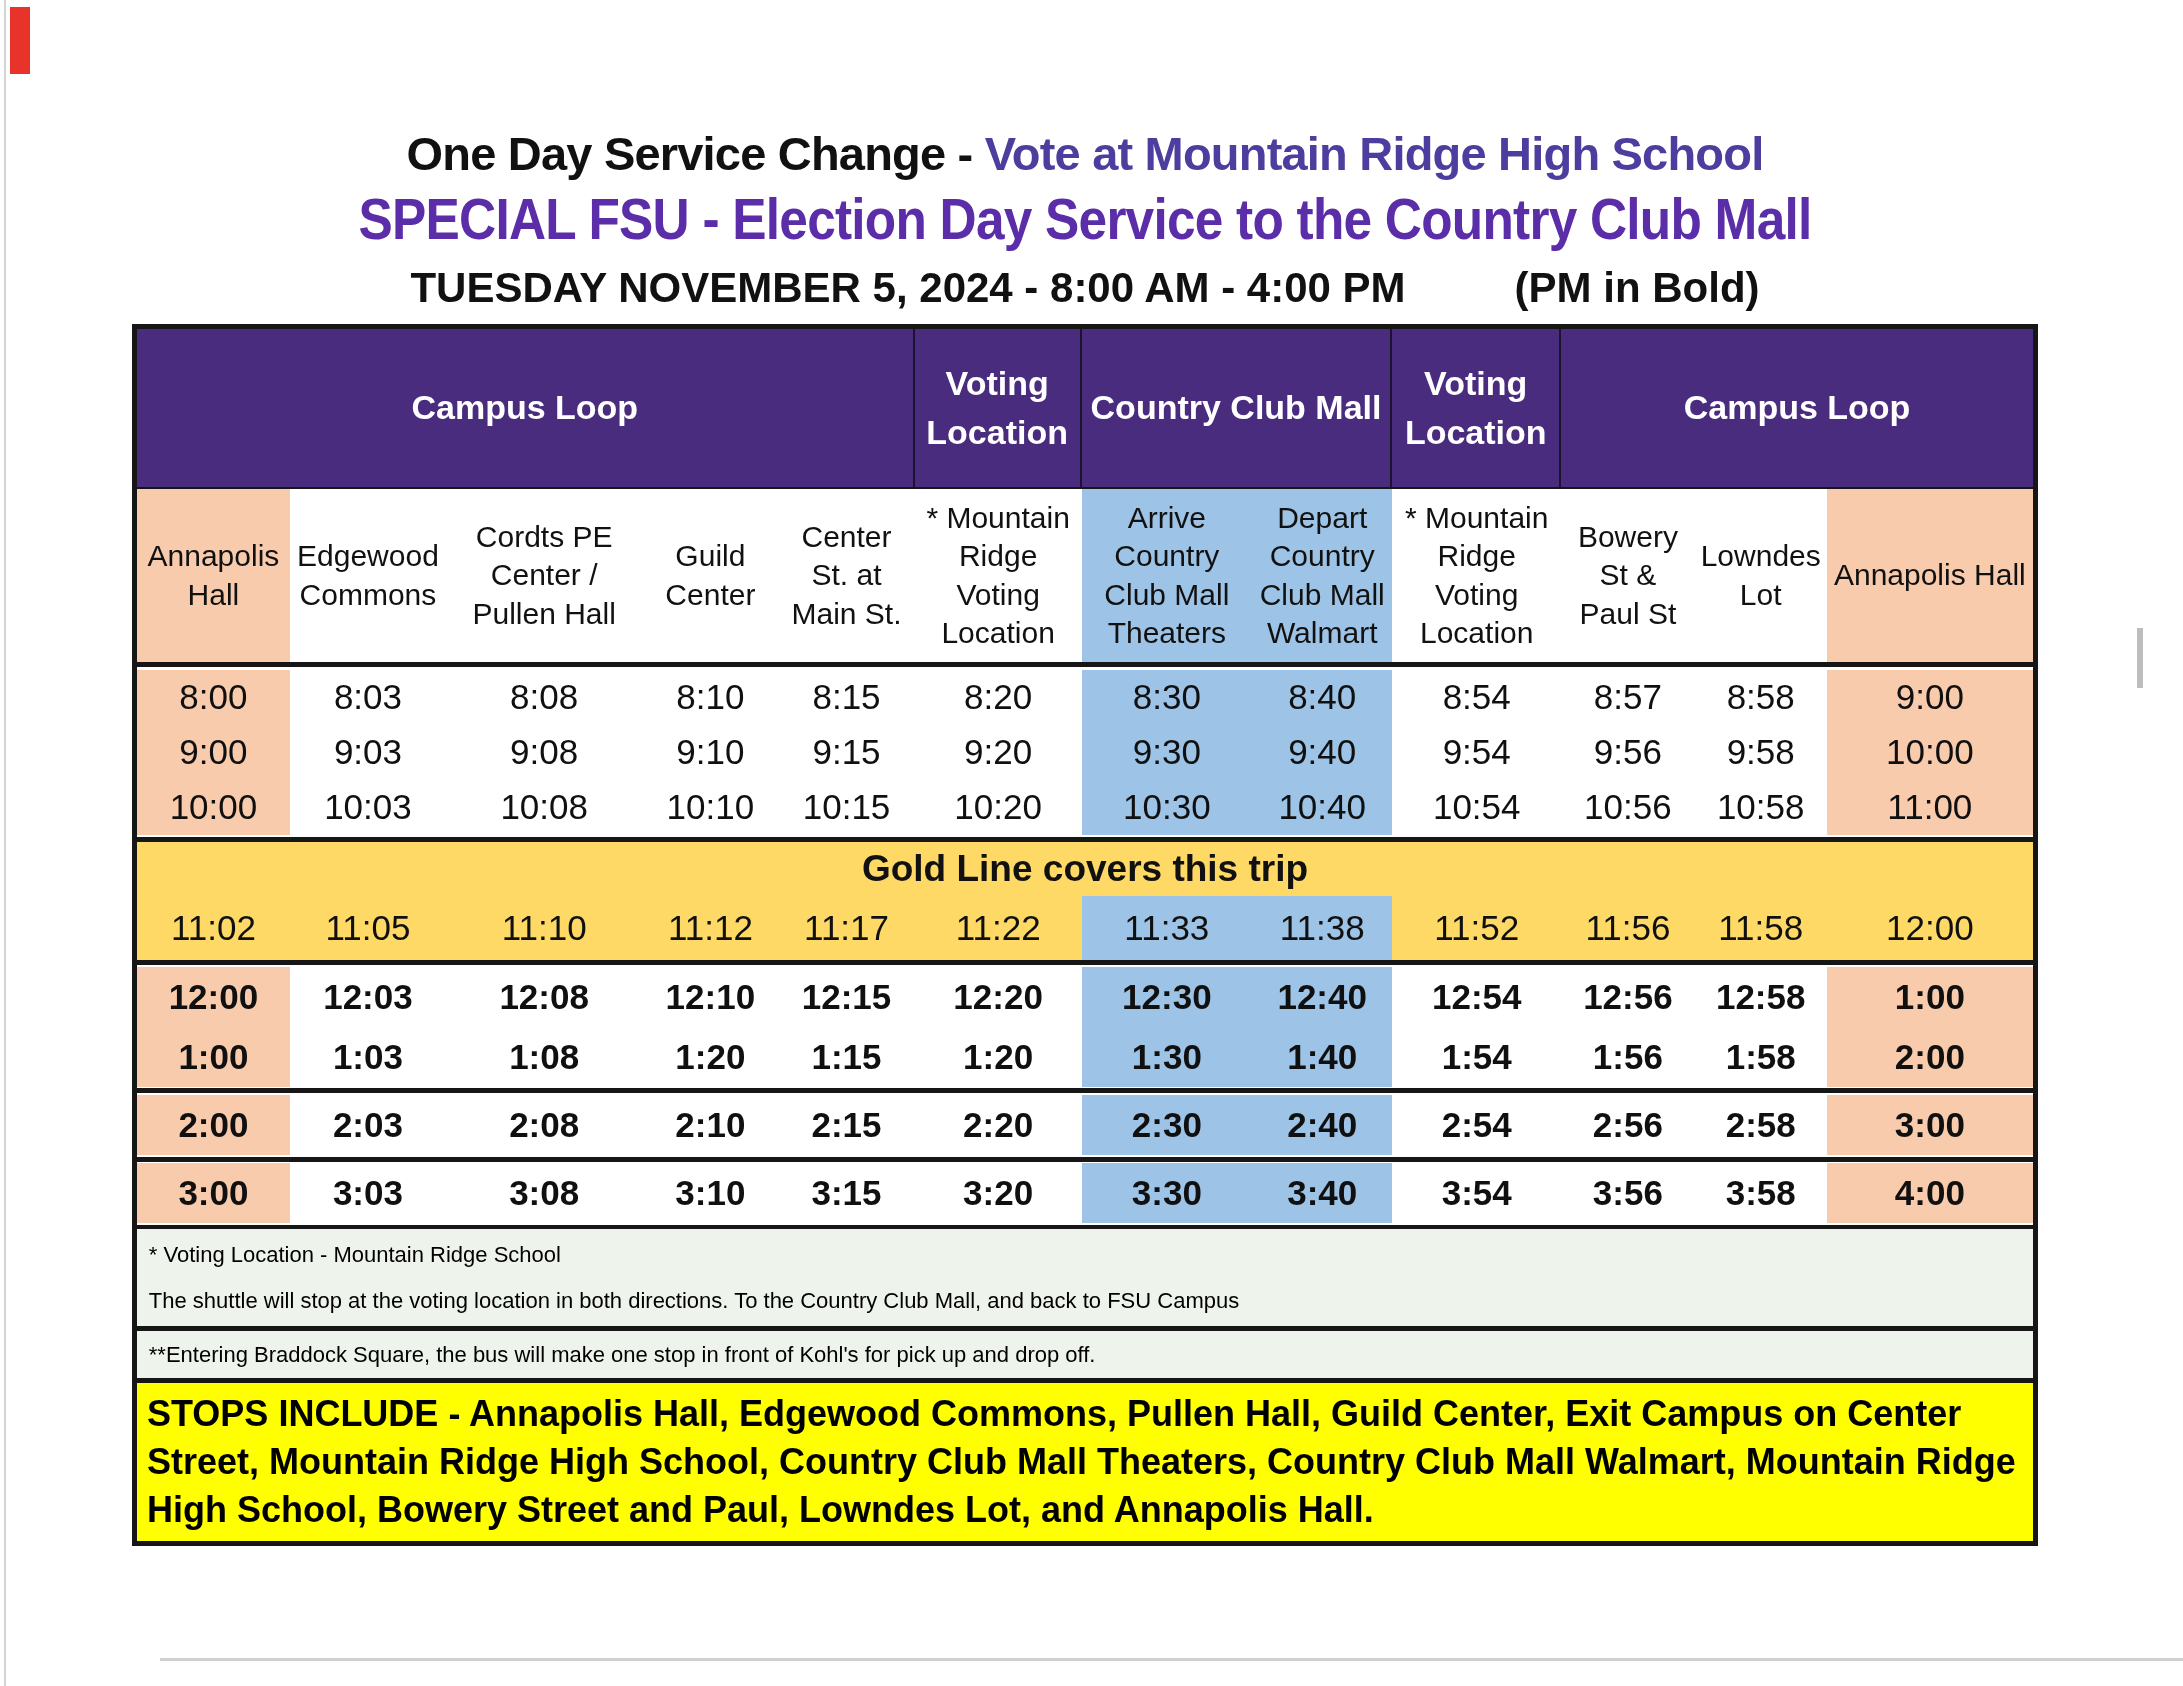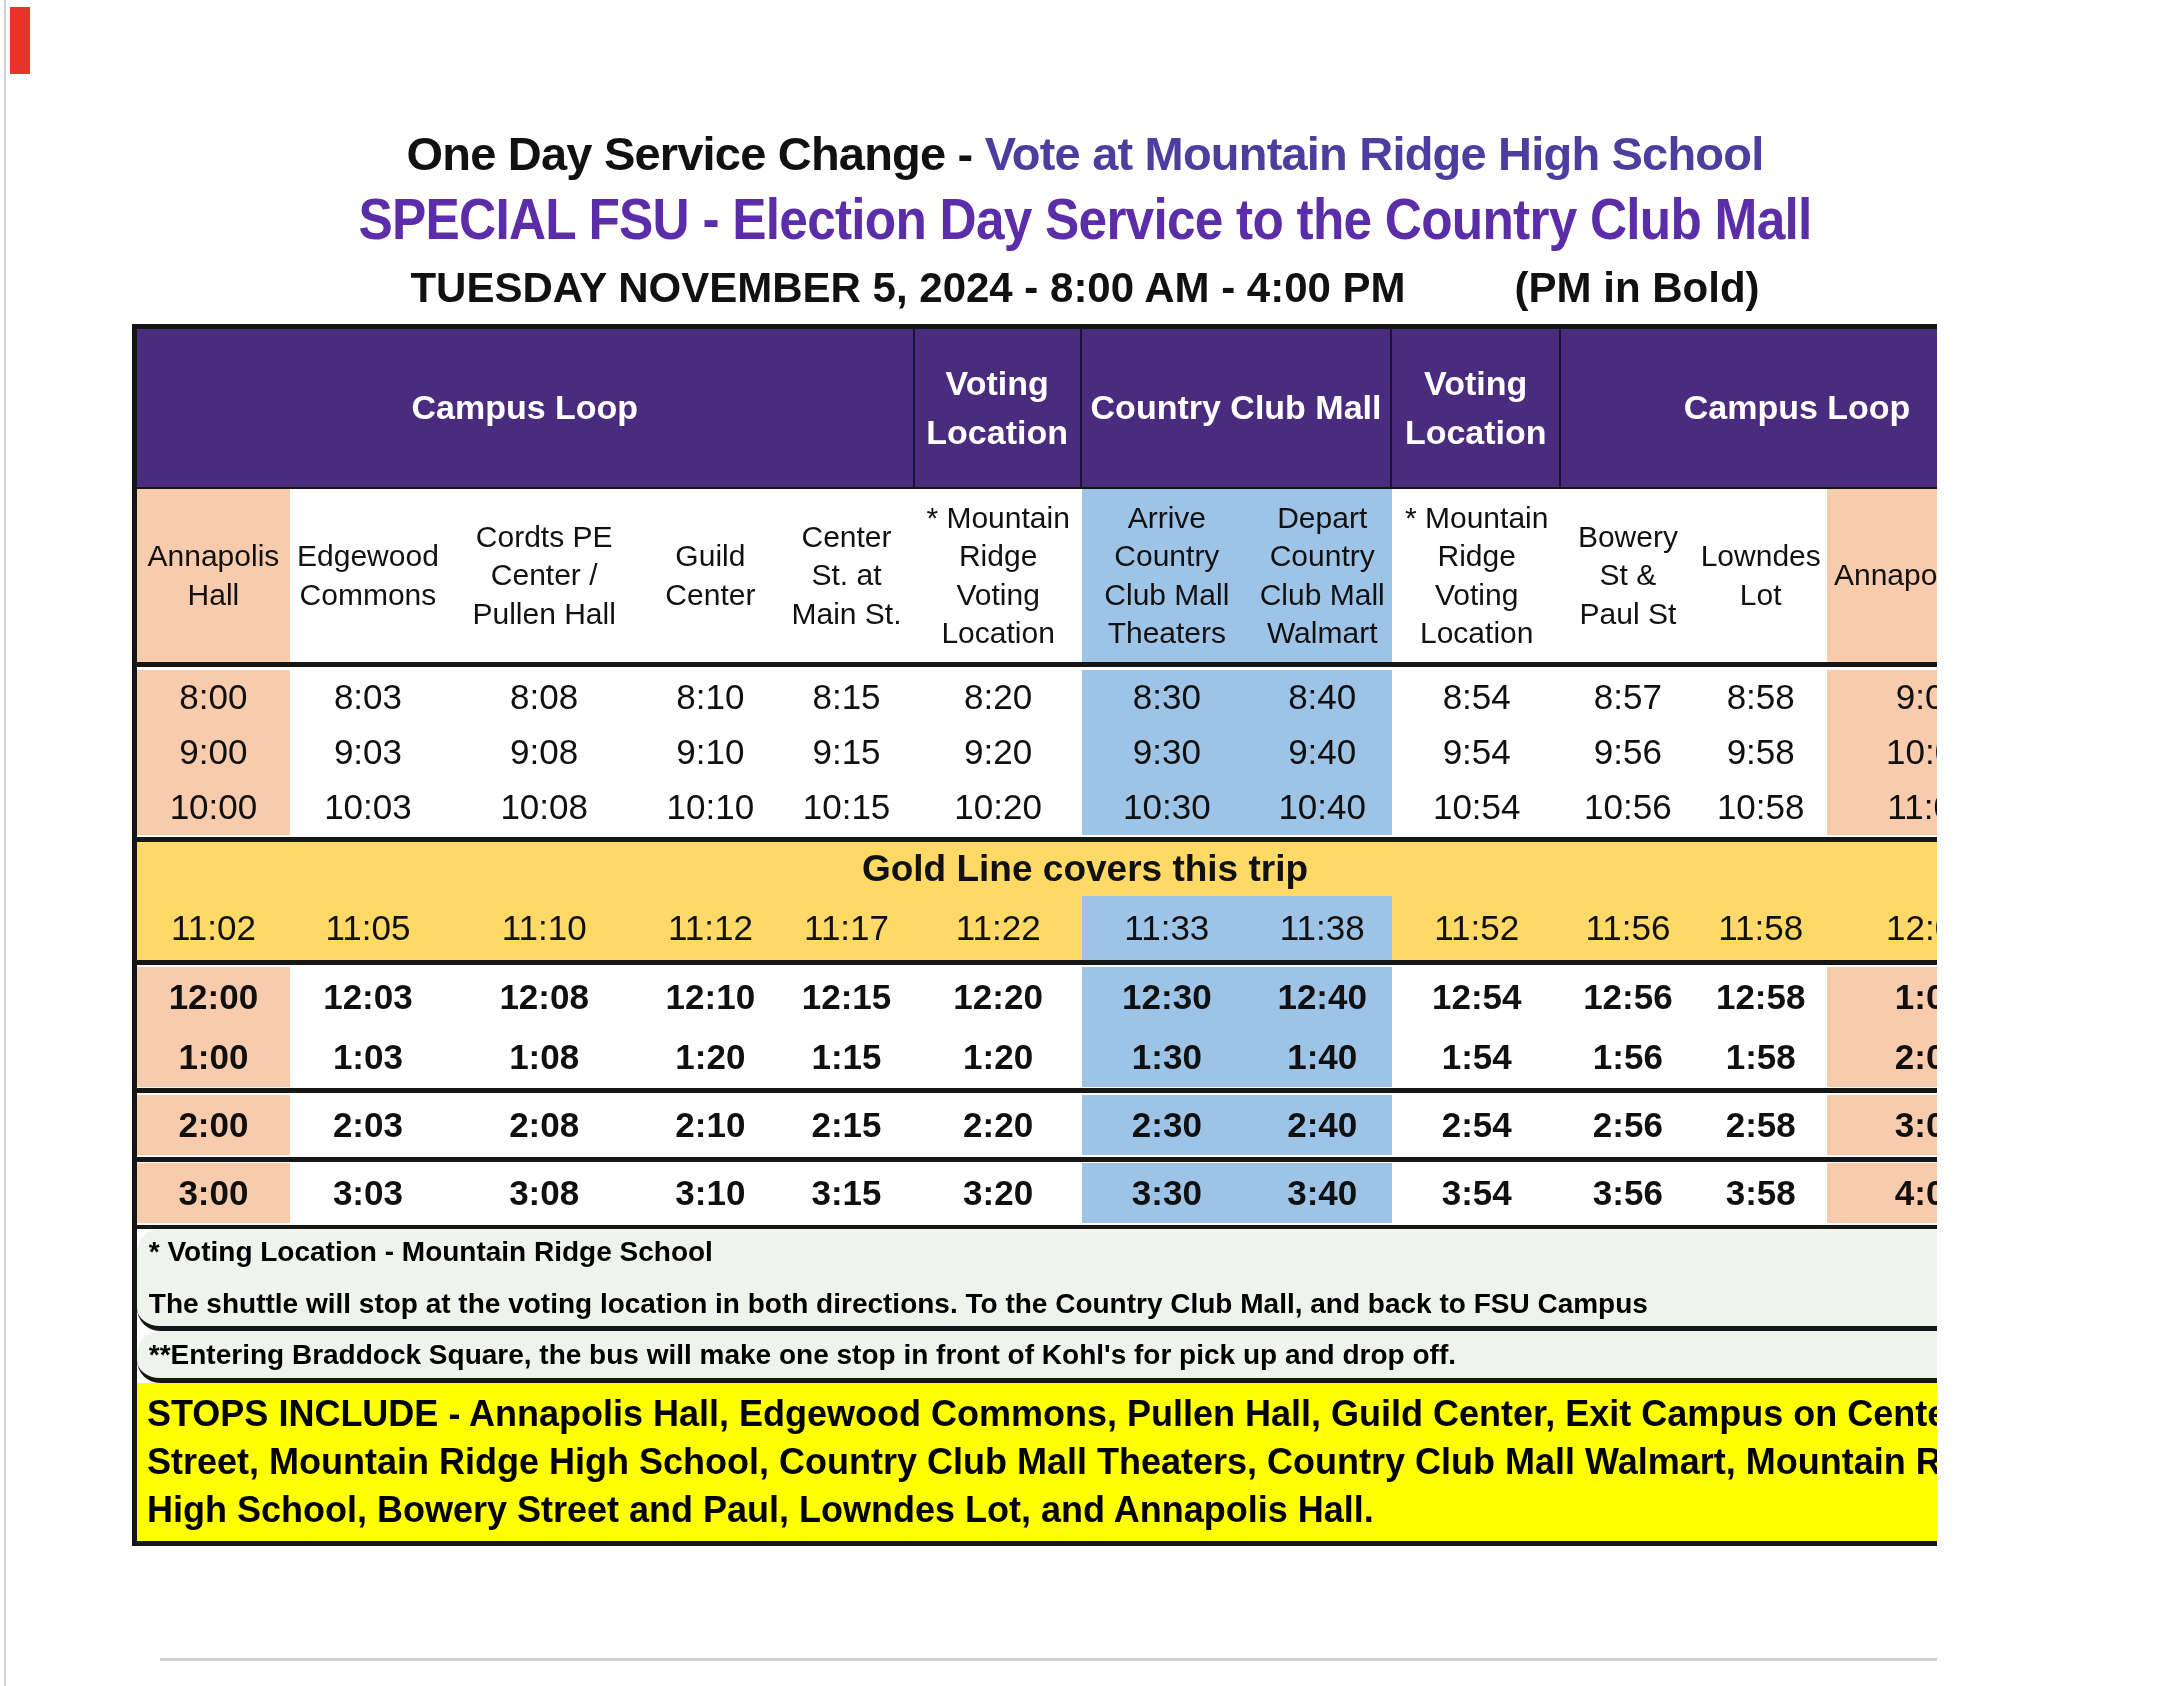--- a/index.html
+++ b/index.html
@@ -1,18 +1,18 @@
 <!DOCTYPE html>
 <html style="--purple: #4a2c7f; --peach: #f8cbad; --blue: #9dc3e6; --gold: #fed966; --highlight-yellow: #ffff00; --notes-bg: #eef4eb; --title-purple: #4d3d9e; --headline-purple: #5b2da8; --red: #e8332b;font-size:13.4px"><head>
 <meta charset="utf-8">
 <style>
   html,body{margin:0;padding:0;background:#ffffff;}
   .page{
     position:relative;
-    width:1937px;height:1687px;
+    width:2183px;height:1687px;
     background:#ffffff;
     font-family:"Liberation Sans", sans-serif;
     color:#000;
     overflow:hidden;
   }
   
   .red-mark{position:absolute;left:10px;top:6.7px;width:20px;height:67px;background:var(--red,#e8332b);}
   .left-scan-line{position:absolute;left:4.2px;top:0;width:1.7px;height:1687px;background:#d4d4d2;}
   .right-scan-dash{position:absolute;left:2137px;top:628px;width:5.9px;height:60px;background:#bdbdbb;}
   .bottom-scan-line{position:absolute;left:160px;top:1658px;width:2024px;height:2.5px;background:#d0d0ce;}
@@ -65,23 +65,23 @@
   .bg-blue{background:var(--blue,#9dc3e6);}
 
   .gold{border-top:5px solid #161616;border-bottom:5px solid #161616;background:var(--gold,#fed966);}
   .gold-banner{
     height:54px;display:flex;align-items:center;justify-content:center;
     font-size:37px;font-weight:700;color:#111;
   }
   .gold-row{grid-auto-rows:64px;}
 
   .note{
-    background:var(--notes-bg,#eef4eb);color:#000;font-weight:700;font-size:28px;
+    background:var(--notes-bg,#eef4eb);color:#000;font-weight:400;font-size:22px;
     padding:0 11.8px;box-sizing:border-box;display:flex;flex-direction:column;justify-content:center;
-    align-items:flex-start;text-align:left;border-radius:23px;
+    align-items:flex-start;text-align:left;
   }
   .note1{height:102px;border-bottom:5.9px solid #161616;gap:20px;}
   .note2{height:52px;border-bottom:5px solid #161616;}
   .note3{height:50px;border-bottom:5px solid #161616;}
 
   .stops{
     background:var(--highlight-yellow,#ffff00);
     font-weight:700;font-size:36px;line-height:1.34;
     padding:6.7px 10px;box-sizing:border-box;min-height:118px;color:#000;
     text-align:left;

